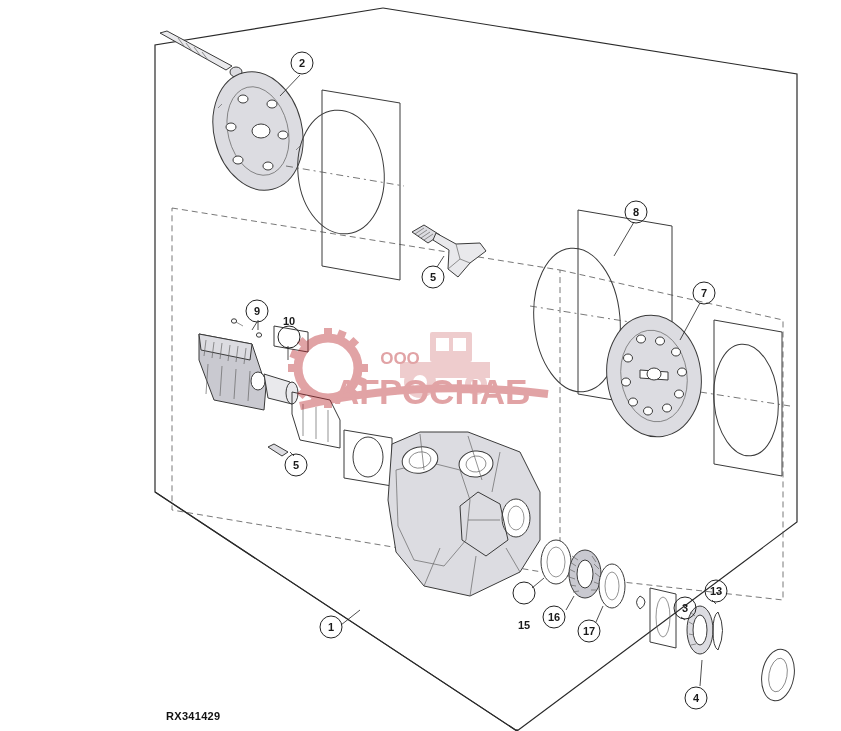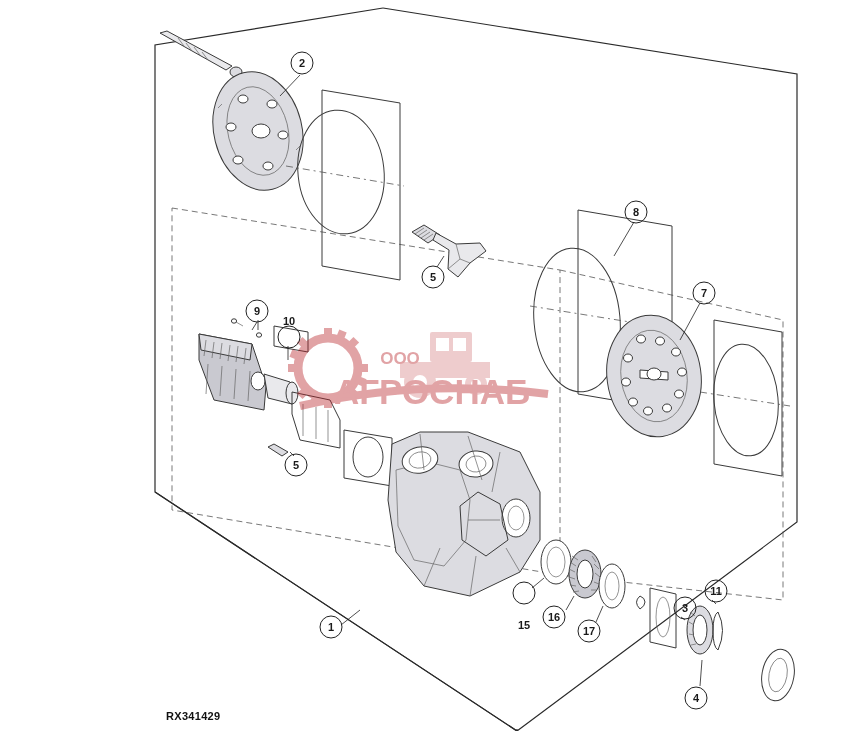--- a/index.html
+++ b/index.html
@@ -308,21 +308,21 @@
   <div class="partnum" style="left:625px; top:201px;">
     <span>8</span>
   </div>
   <div class="partnum" style="left:246px; top:300px;">
     <span>9</span>
   </div>
   <div class="partnum" style="left:278px; top:310px;">
     <span>10</span>
   </div>
   <div class="partnum" style="left:705px; top:580px;">
-    <span>11</span>
+    <span>13</span>
   </div>
   <div class="partnum" style="left:285px; top:454px;">
     <span>5</span>
   </div>
   <div class="partnum" style="left:513px; top:582px;margin-top:32px;">
     <span>15</span>
   </div>
   <div class="partnum" style="left:543px; top:606px;">
     <span>16</span>
   </div>

